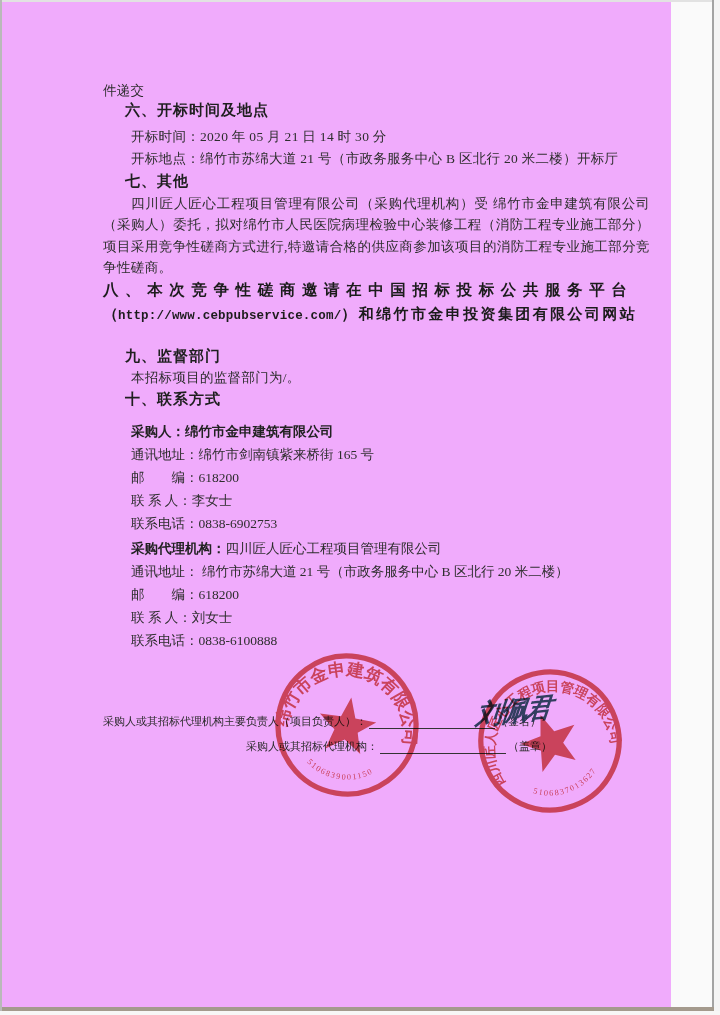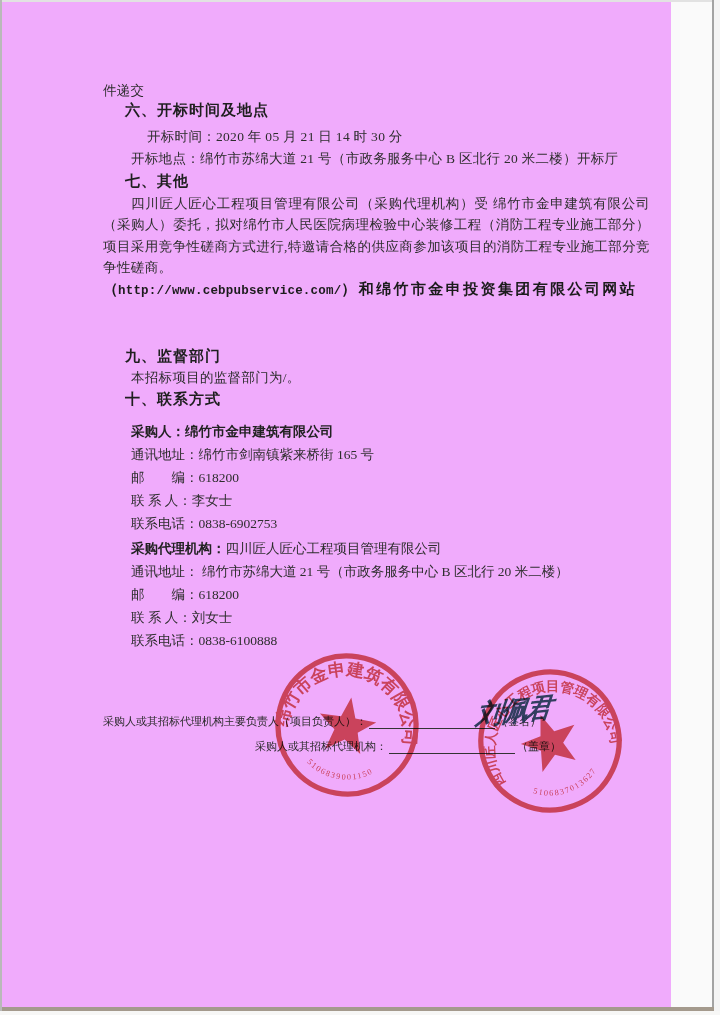--- a/index.html
+++ b/index.html
@@ -55,27 +55,28 @@
   .seal-agency{left:475px;top:666px;}
 </style>
 </head>
 <body>
 
 <div class="page">
 
   <div class="line" style="left:103px;top:82px;">件递交</div>
 
   <div class="heading" style="left:103px;top:101px;">六、开标时间及地点</div>
-  <div class="line" style="left:147px;top:128px;">开标时间：2020 年 05 月 21 日 14 时 30 分</div>
+  <div class="line" style="left:131px;top:128px;">开标时间：2020 年 05 月 21 日 14 时 30 分</div>
   <div class="line" style="left:131px;top:150px;">开标地点：绵竹市苏绵大道 21 号（市政务服务中心 B 区北行 20 米二楼）开标厅</div>
 
   <div class="heading" style="left:103px;top:172px;">七、其他</div>
   <div class="para">四川匠人匠心工程项目管理有限公司（采购代理机构）受 绵竹市金申建筑有限公司（采购人）委托，拟对绵竹市人民医院病理检验中心装修工程（消防工程专业施工部分）项目采用竞争性磋商方式进行,特邀请合格的供应商参加该项目的消防工程专业施工部分竞争性磋商。</div>
 
   <div class="sec8">
+    <span class="sec8-l1">八、本次竞争性磋商邀请在中国招标投标公共服务平台</span>
     <span class="sec8-l2"><span>（</span><span class="url">http://www.cebpubservice.com/</span><span class="cjk-sp">）和绵竹市金申投资集团有限公司网站</span></span>
   </div>
 
   <div class="heading" style="left:103px;top:347px;">九、监督部门</div>
   <div class="line" style="left:131px;top:369px;text-align:right;">本招标项目的监督部门为/。</div>
 
   <div class="heading" style="left:103px;top:390px;">十、联系方式</div>
 
   <div class="contact-block" style="top:420px;">
     <div><span class="bold-label">采购人：</span><span class="bold-val">绵竹市金申建筑有限公司</span></div>
@@ -88,21 +89,21 @@
   <div class="contact-block" style="top:537px;">
     <div><span class="bold-label">采购代理机构：</span><span>四川匠人匠心工程项目管理有限公司</span></div>
     <div>通讯地址： 绵竹市苏绵大道 21 号（市政务服务中心 B 区北行 20 米二楼）</div>
     <div>邮　　编：618200</div>
     <div>联 系 人：刘女士</div>
     <div>联系电话：0838-6100888</div>
   </div>
 
   <div class="sig-line" style="left:103px;top:714px;"><span>采购人或其招标代理机构主要负责人（项目负责人）：</span><span class="sig-underline"></span><span>（签名）</span></div>
 
-  <div class="sig-line" style="left:255px;top:739px;"><span>采购人或其招标代理机构：</span><span class="sig-underline"></span><span>（盖章）</span></div>
+  <div class="sig-line" style="left:246px;top:739px;"><span>采购人或其招标代理机构：</span><span class="sig-underline"></span><span>（盖章）</span></div>
 
   <div class="handwriting">刘佩君</div>
 
   <svg class="seal seal-buyer" width="150" height="150" viewBox="0 0 200 200">
     <defs>
       <path id="arcNameB" d="M 30,146 A 78,78 0 1 1 170,146" fill="none"></path>
       <path id="arcNumB" d="M 36,136 A 74,74 0 0 0 164,136" fill="none"></path>
     </defs>
     <g transform="rotate(9,100,100)">
       <circle cx="100" cy="100" r="92" fill="none" stroke-width="7" stroke="#d14b45"></circle>

